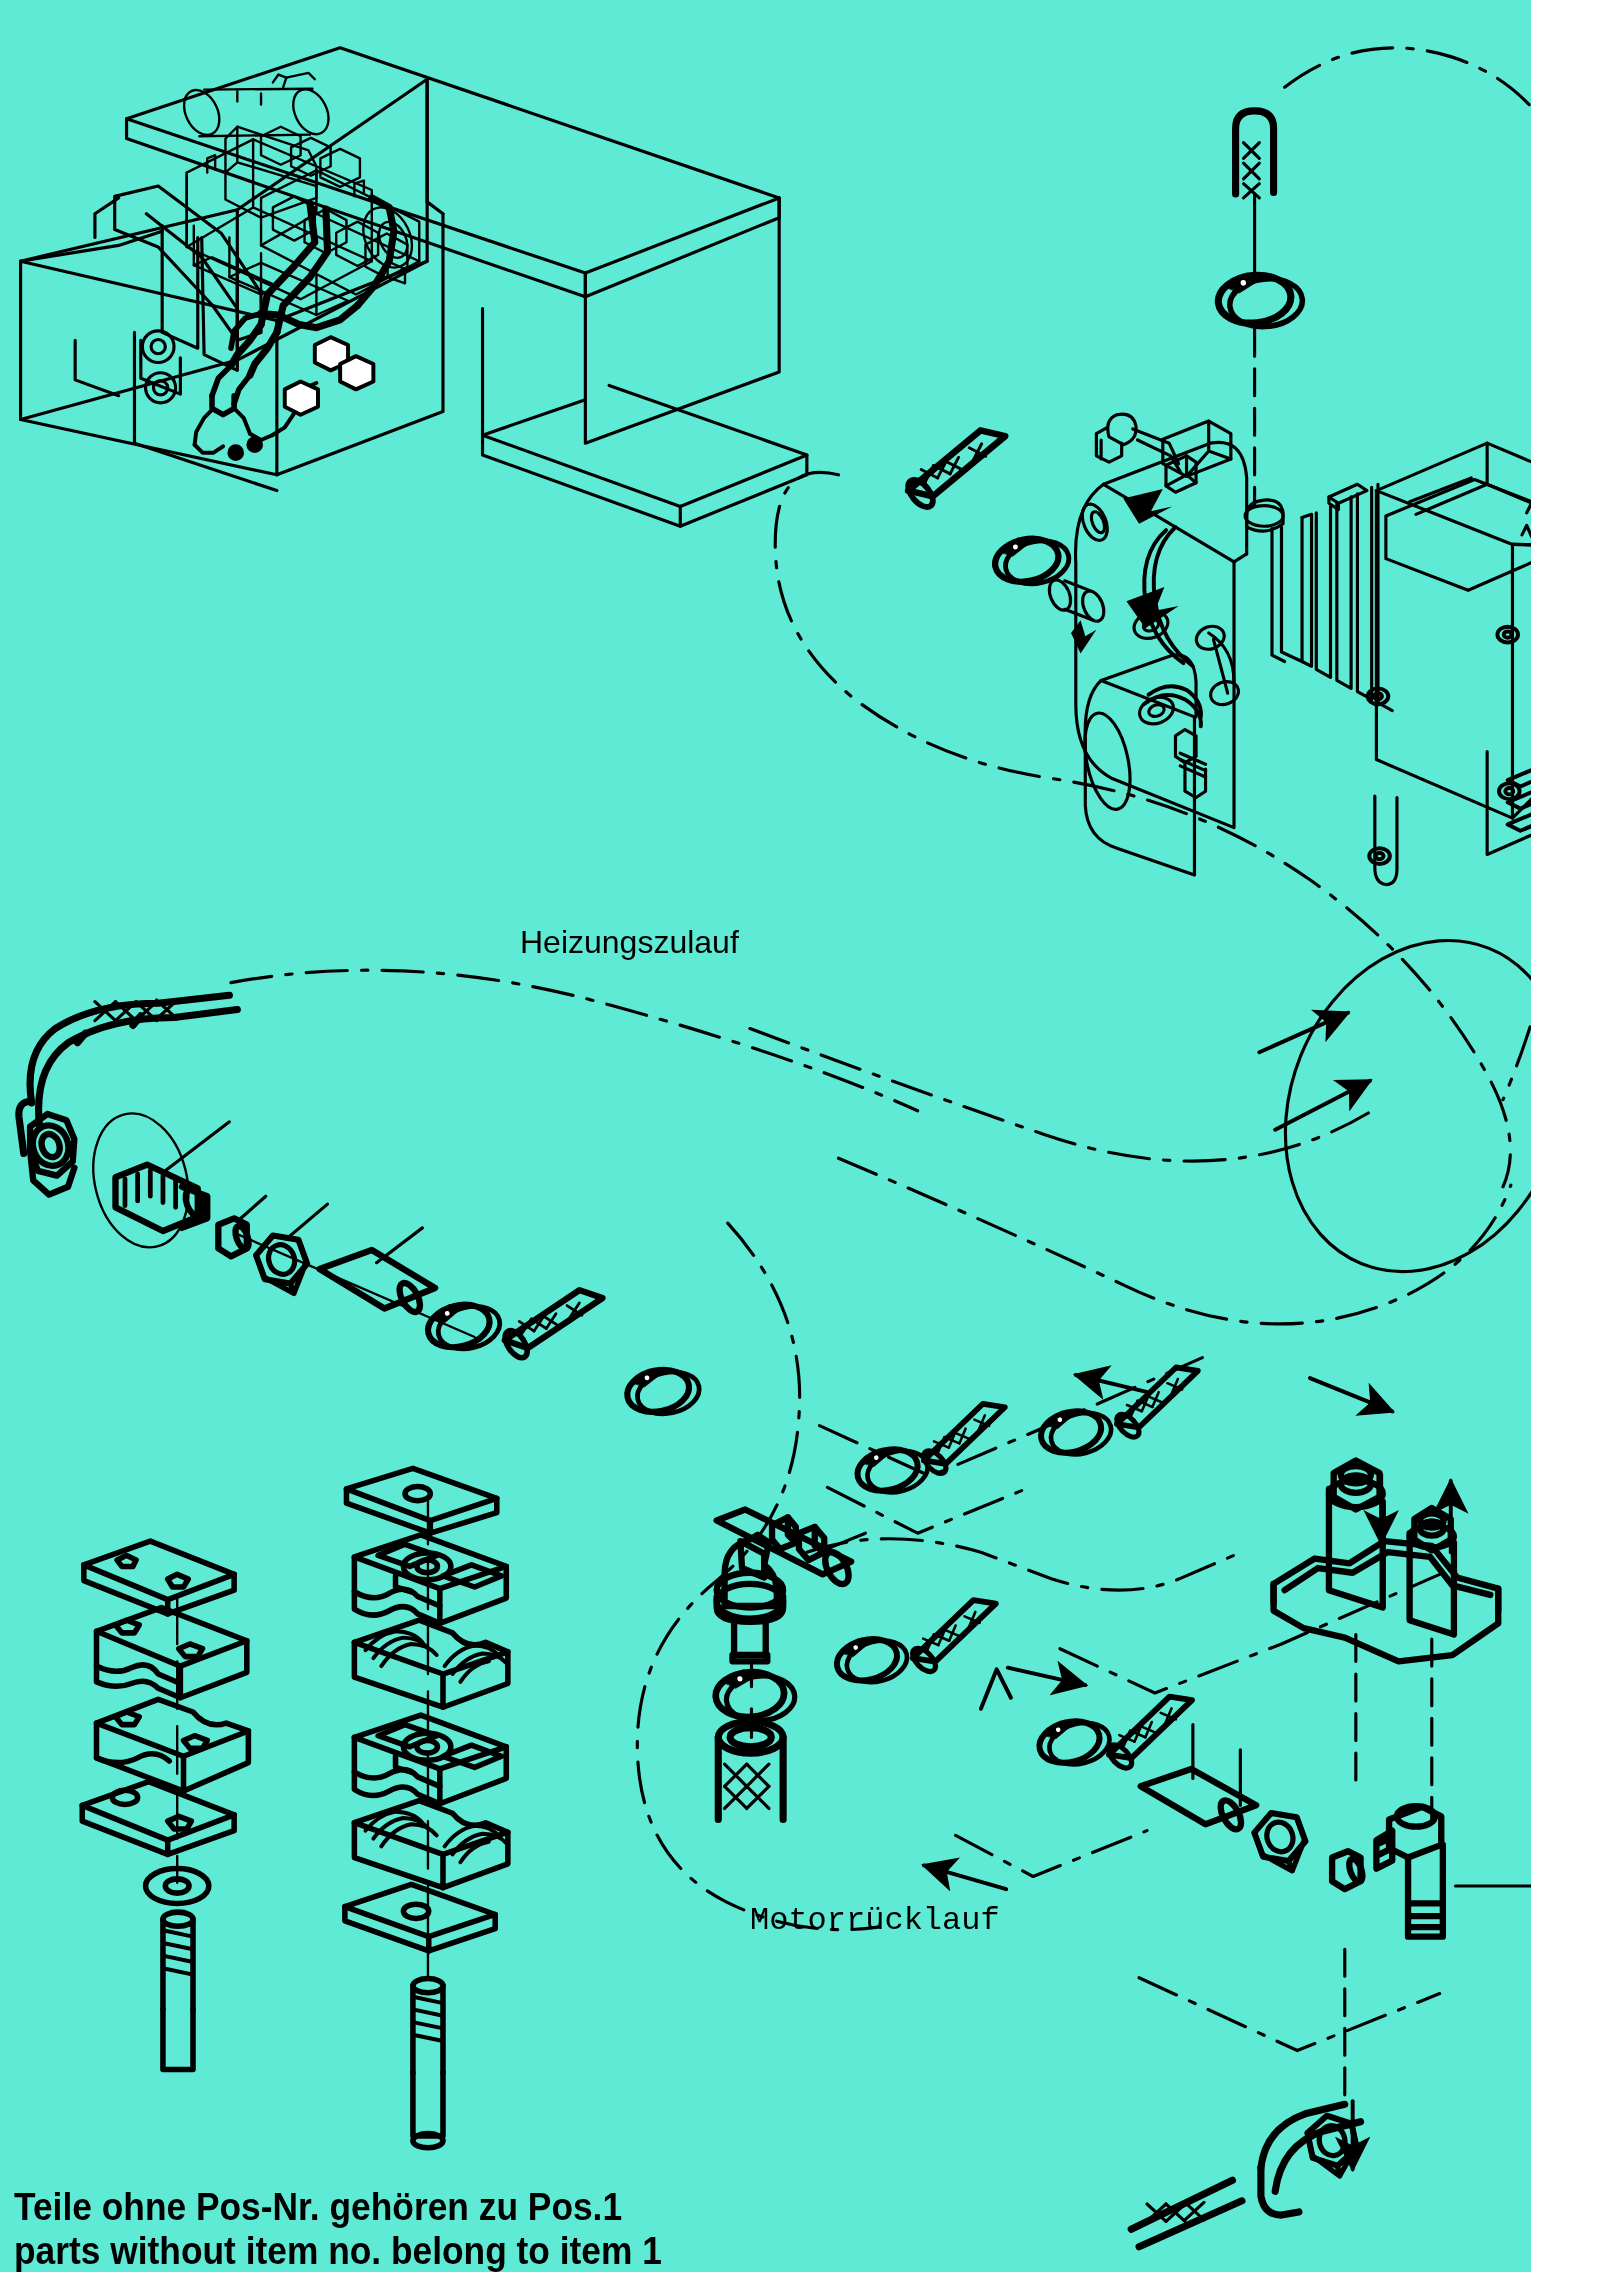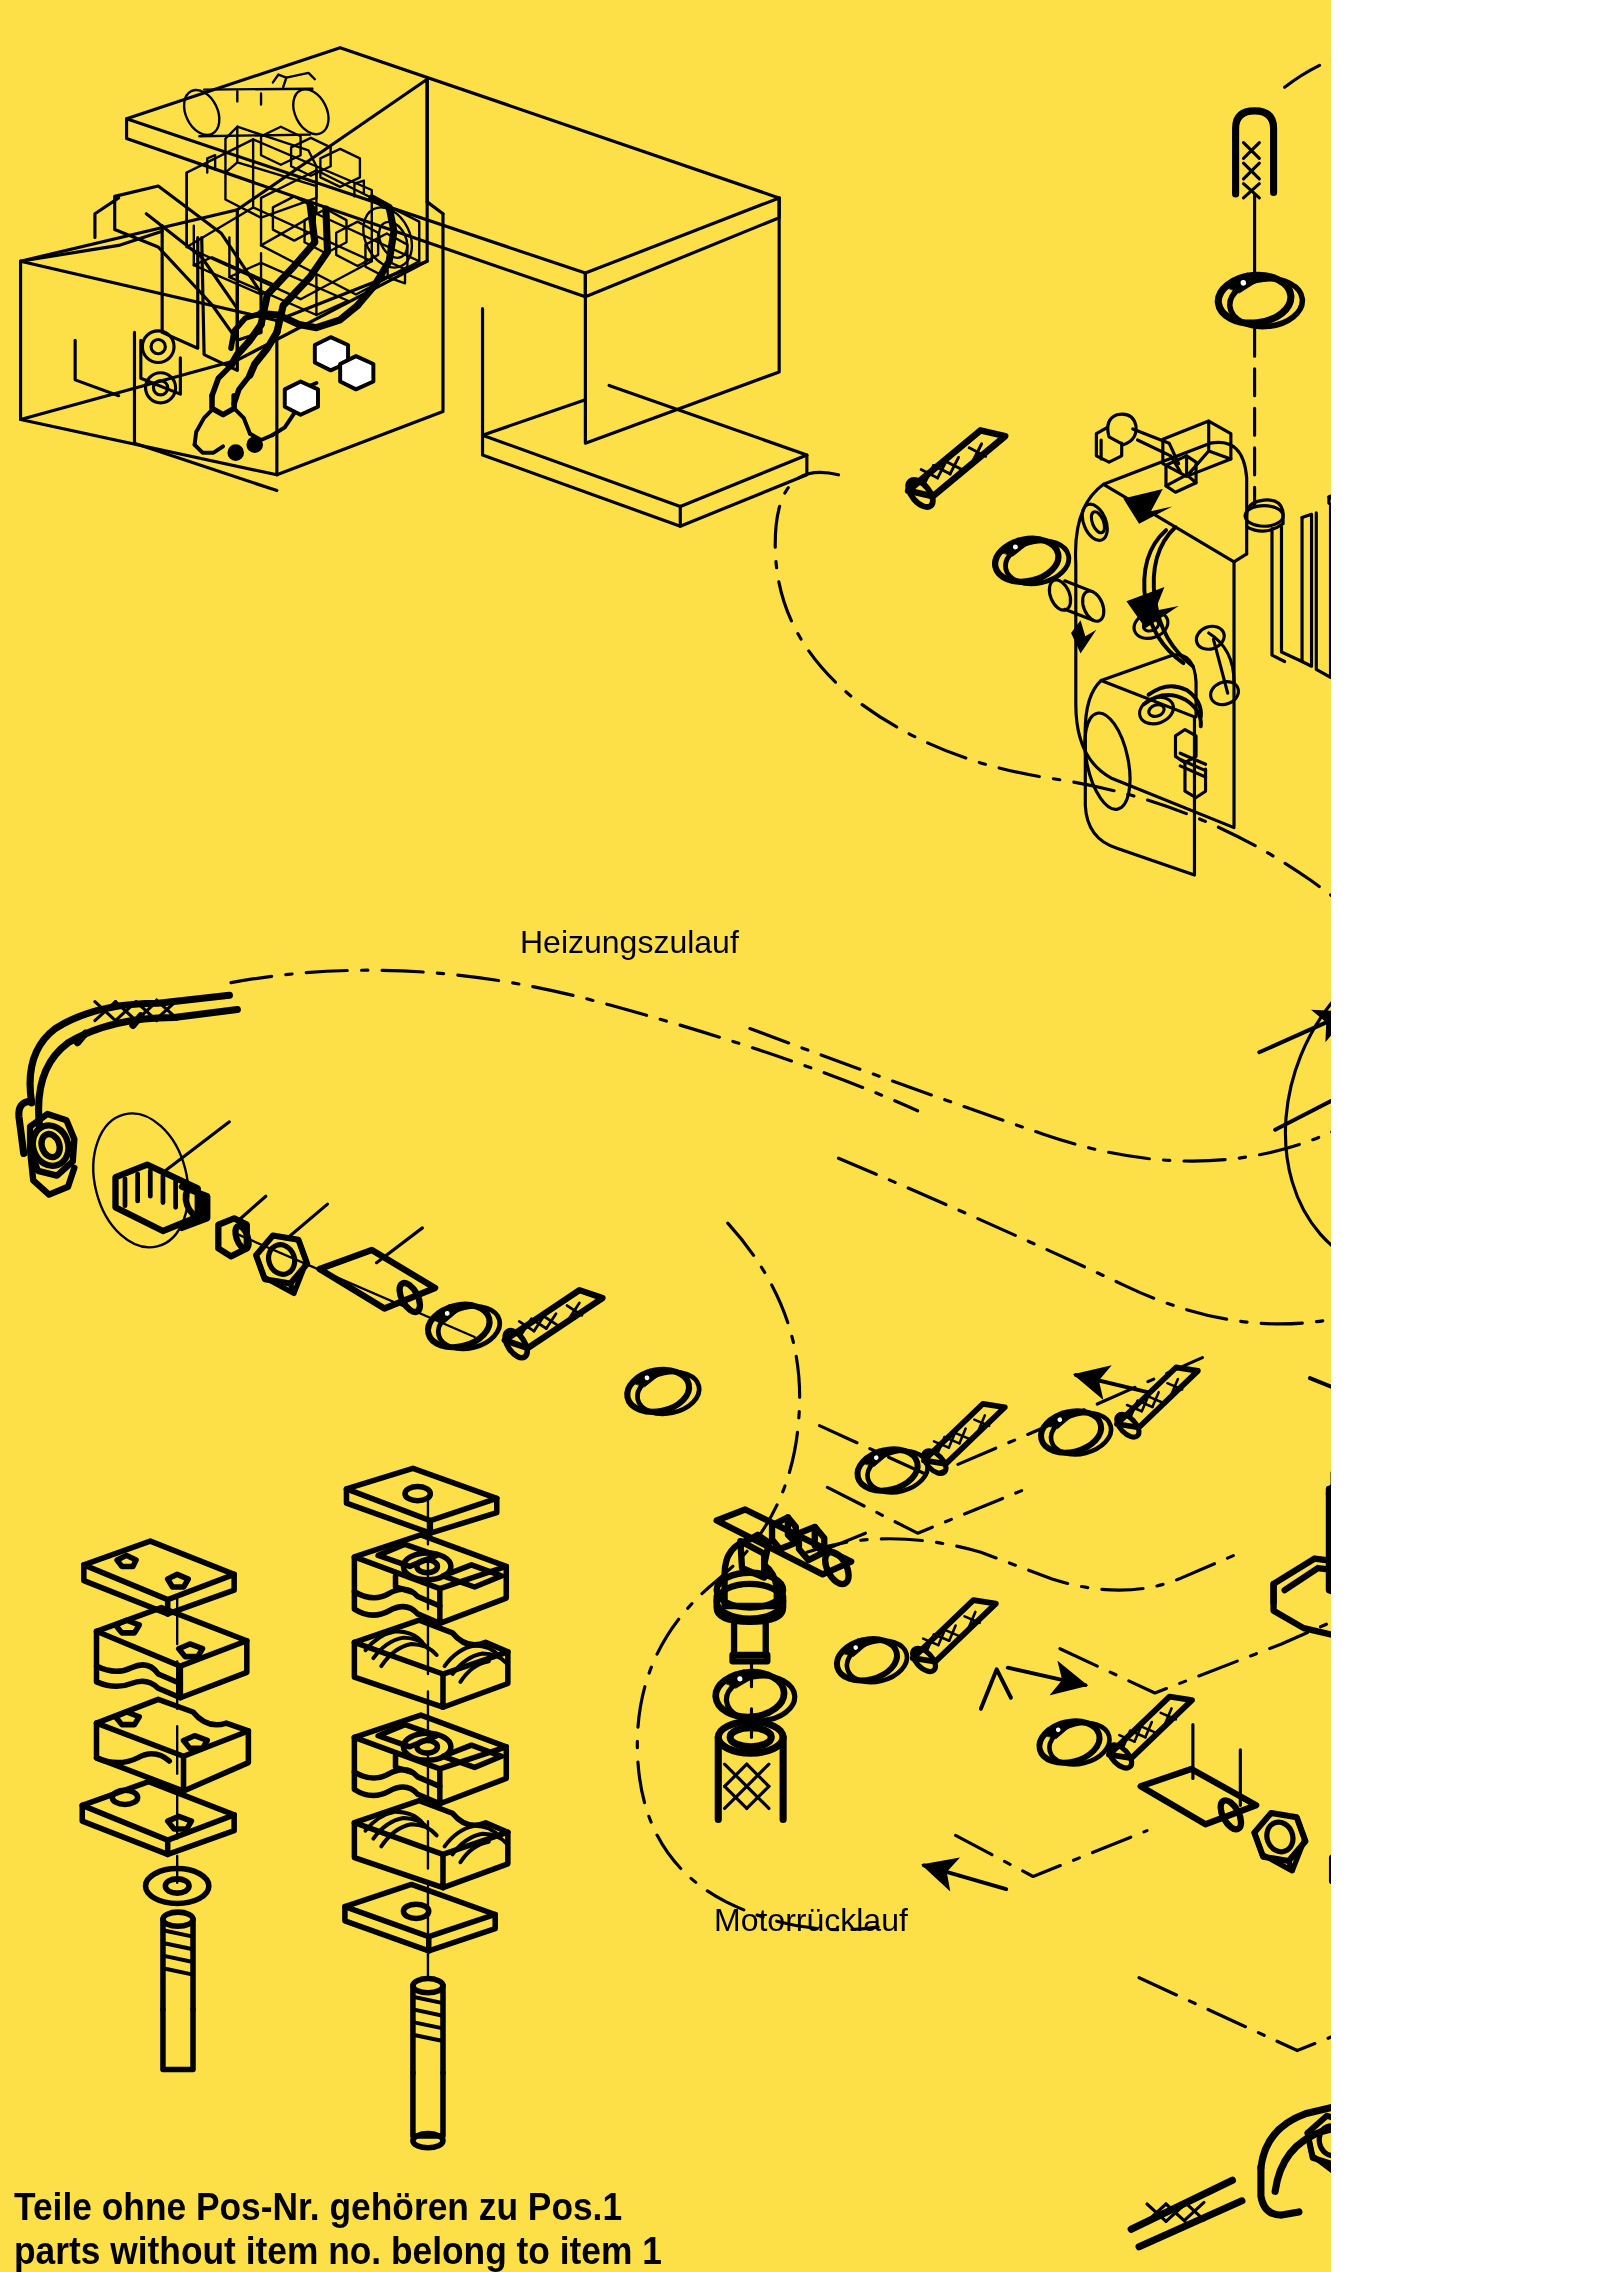--- a/index.html
+++ b/index.html
@@ -1,34 +1,35 @@
 <!DOCTYPE html>
 <html style="font-size:12.7px"><head>
 <meta charset="utf-8">
 <title>Parts Diagram</title>
 <style>
   html,body{margin:0;padding:0;background:#ffffff;}
   body{font-family:"Liberation Sans",sans-serif;}
   #sheet{
     position:relative;
-    width:1331px;height:2273px;
-    background:#fde047;
+    width:1499px;height:2273px;
+    background:#5eead4;
     overflow:hidden;
+    padding-left:32px;
   }
   #art{position:absolute;left:0;top:0;width:1624px;height:2273px;}
   .lbl{
     position:absolute;
     font-family:"Liberation Sans",sans-serif;
     font-size:32px;
     color:#000;
     white-space:nowrap;
     letter-spacing:0px;
   }
   #lbl-heizungszulauf{left:520px;top:924px;}
-  #lbl-motorruecklauf{left:714px;top:1902px;}
+  #lbl-motorruecklauf{left:750px;top:1902px;font-family:Liberation Mono, monospace;}
   #footnote{
     position:absolute;
     left:14.2px;top:2185px;
     font-family:"Liberation Sans Narrow","Liberation Sans",sans-serif;
     font-weight:bold;
     font-size:38px;
     line-height:44px;
     color:#000;
     white-space:nowrap;
     transform:scaleX(0.93);

